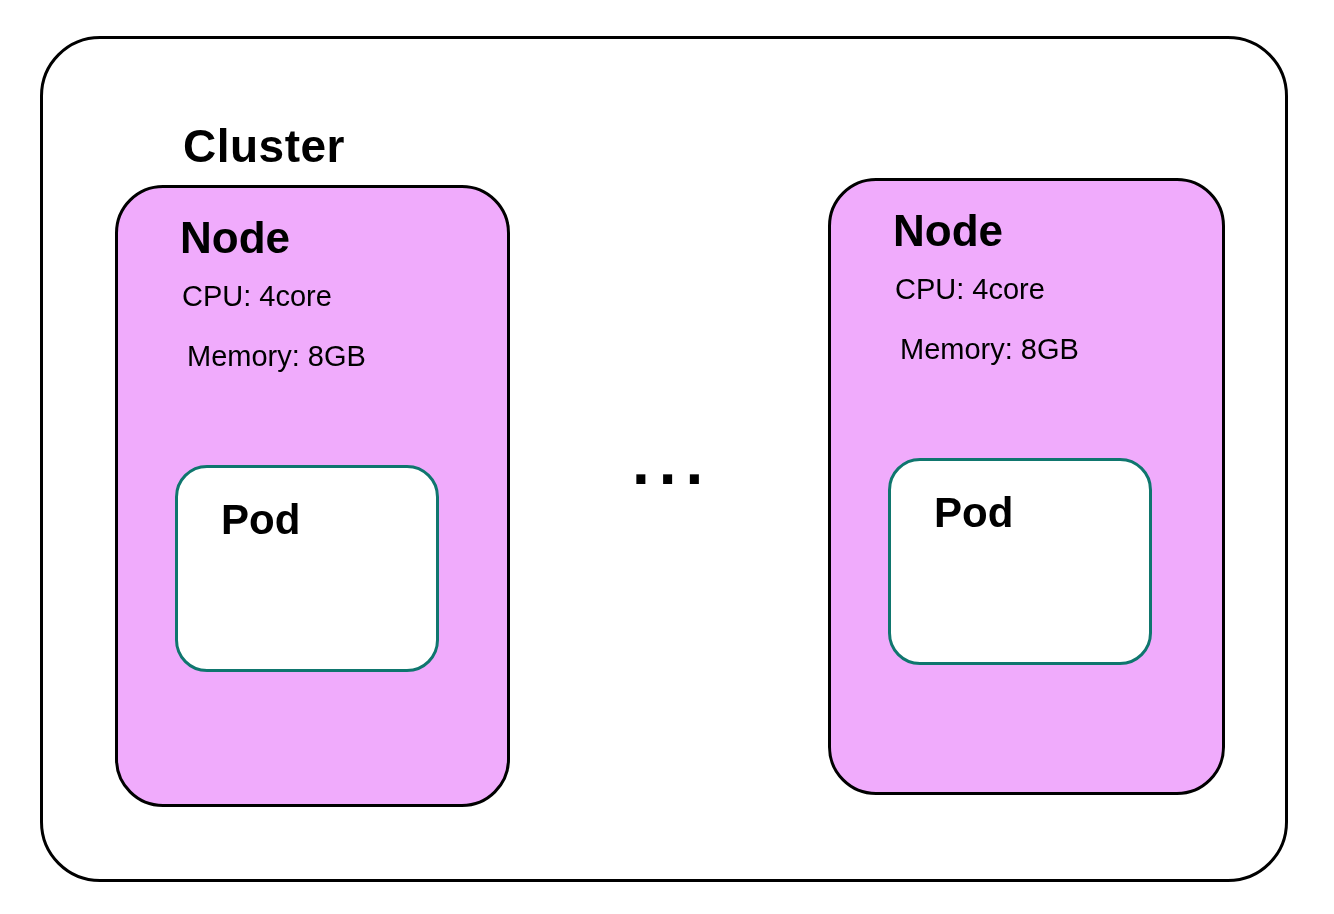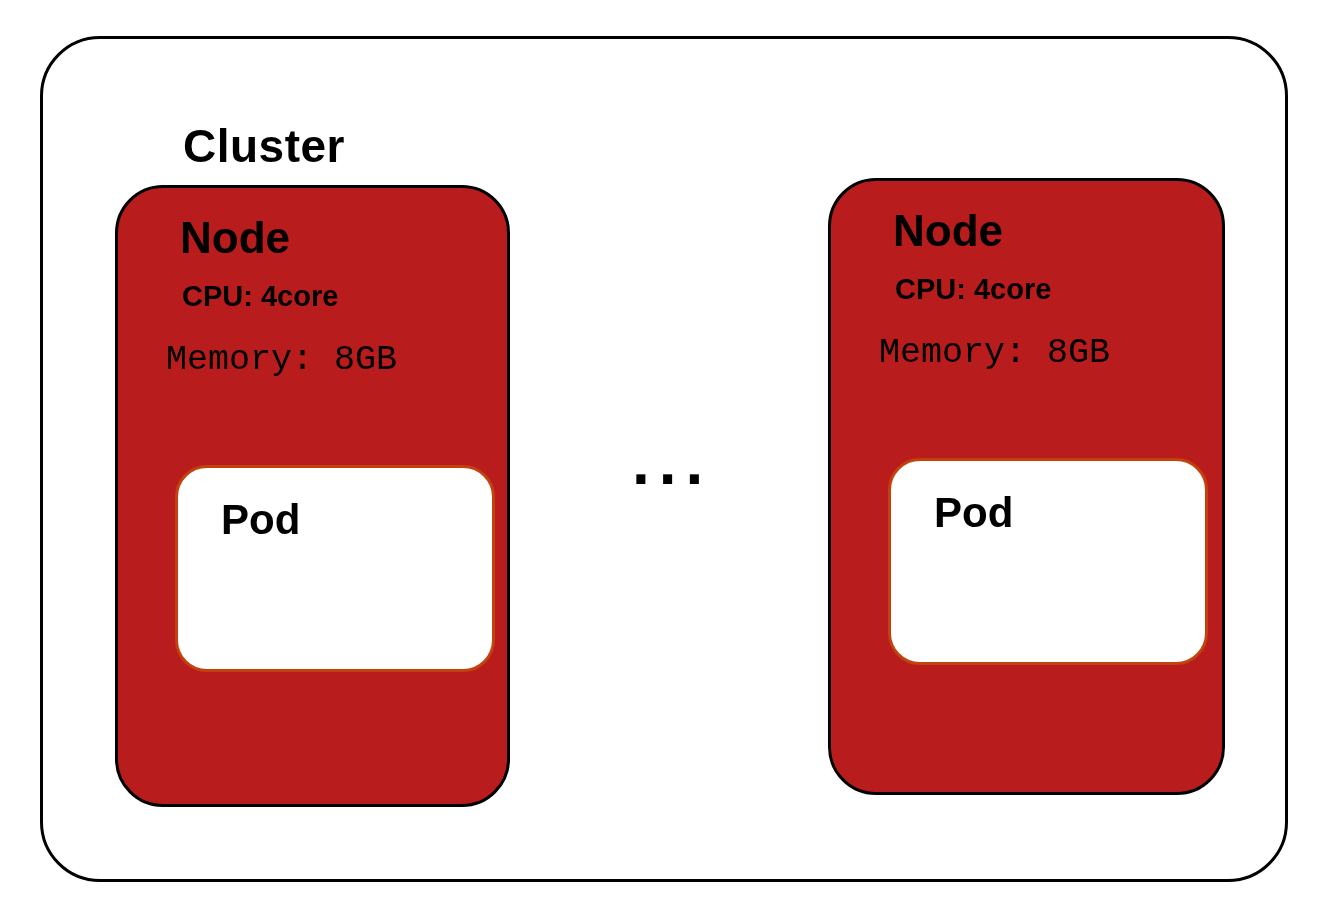--- a/index.html
+++ b/index.html
@@ -32,21 +32,21 @@
     left: 140px;
     top: 80px;
     font-size: 46px;
     font-weight: 700;
     letter-spacing: 0.5px;
   }
   .node-box {
     position: absolute;
     border: 3px solid #000000;
     border-radius: 48px;
-    background: #b91c1c;
+    background: #f0abfc;
     box-sizing: border-box;
   }
   .node-box.left {
     left: 115px;
     top: 185px;
     width: 395px;
     height: 622px;
   }
   .node-box.right {
     left: 828px;
@@ -59,37 +59,36 @@
     left: 62px;
     top: 25px;
     font-size: 44px;
     font-weight: 700;
   }
   .node-cpu {
     position: absolute;
     left: 64px;
     top: 92px;
     font-size: 29px;
-    font-weight: 700;
+    font-weight: 400;
   }
   .node-memory {
     position: absolute;
-    left: 48px;
+    left: 69px;
     top: 152px;
-    font-size: 35px;
+    font-size: 29px;
     font-weight: 400;
-    font-family: Liberation Mono, monospace;
   }
   .pod-box {
     position: absolute;
     left: 57px;
     top: 277px;
-    width: 320px;
+    width: 264px;
     height: 207px;
-    border: 3px solid #c2410c;
+    border: 3px solid #0f766e;
     border-radius: 32px;
     background: #ffffff;
     box-sizing: border-box;
   }
   .pod-label {
     position: absolute;
     left: 43px;
     top: 28px;
     font-size: 42px;
     font-weight: 700;

